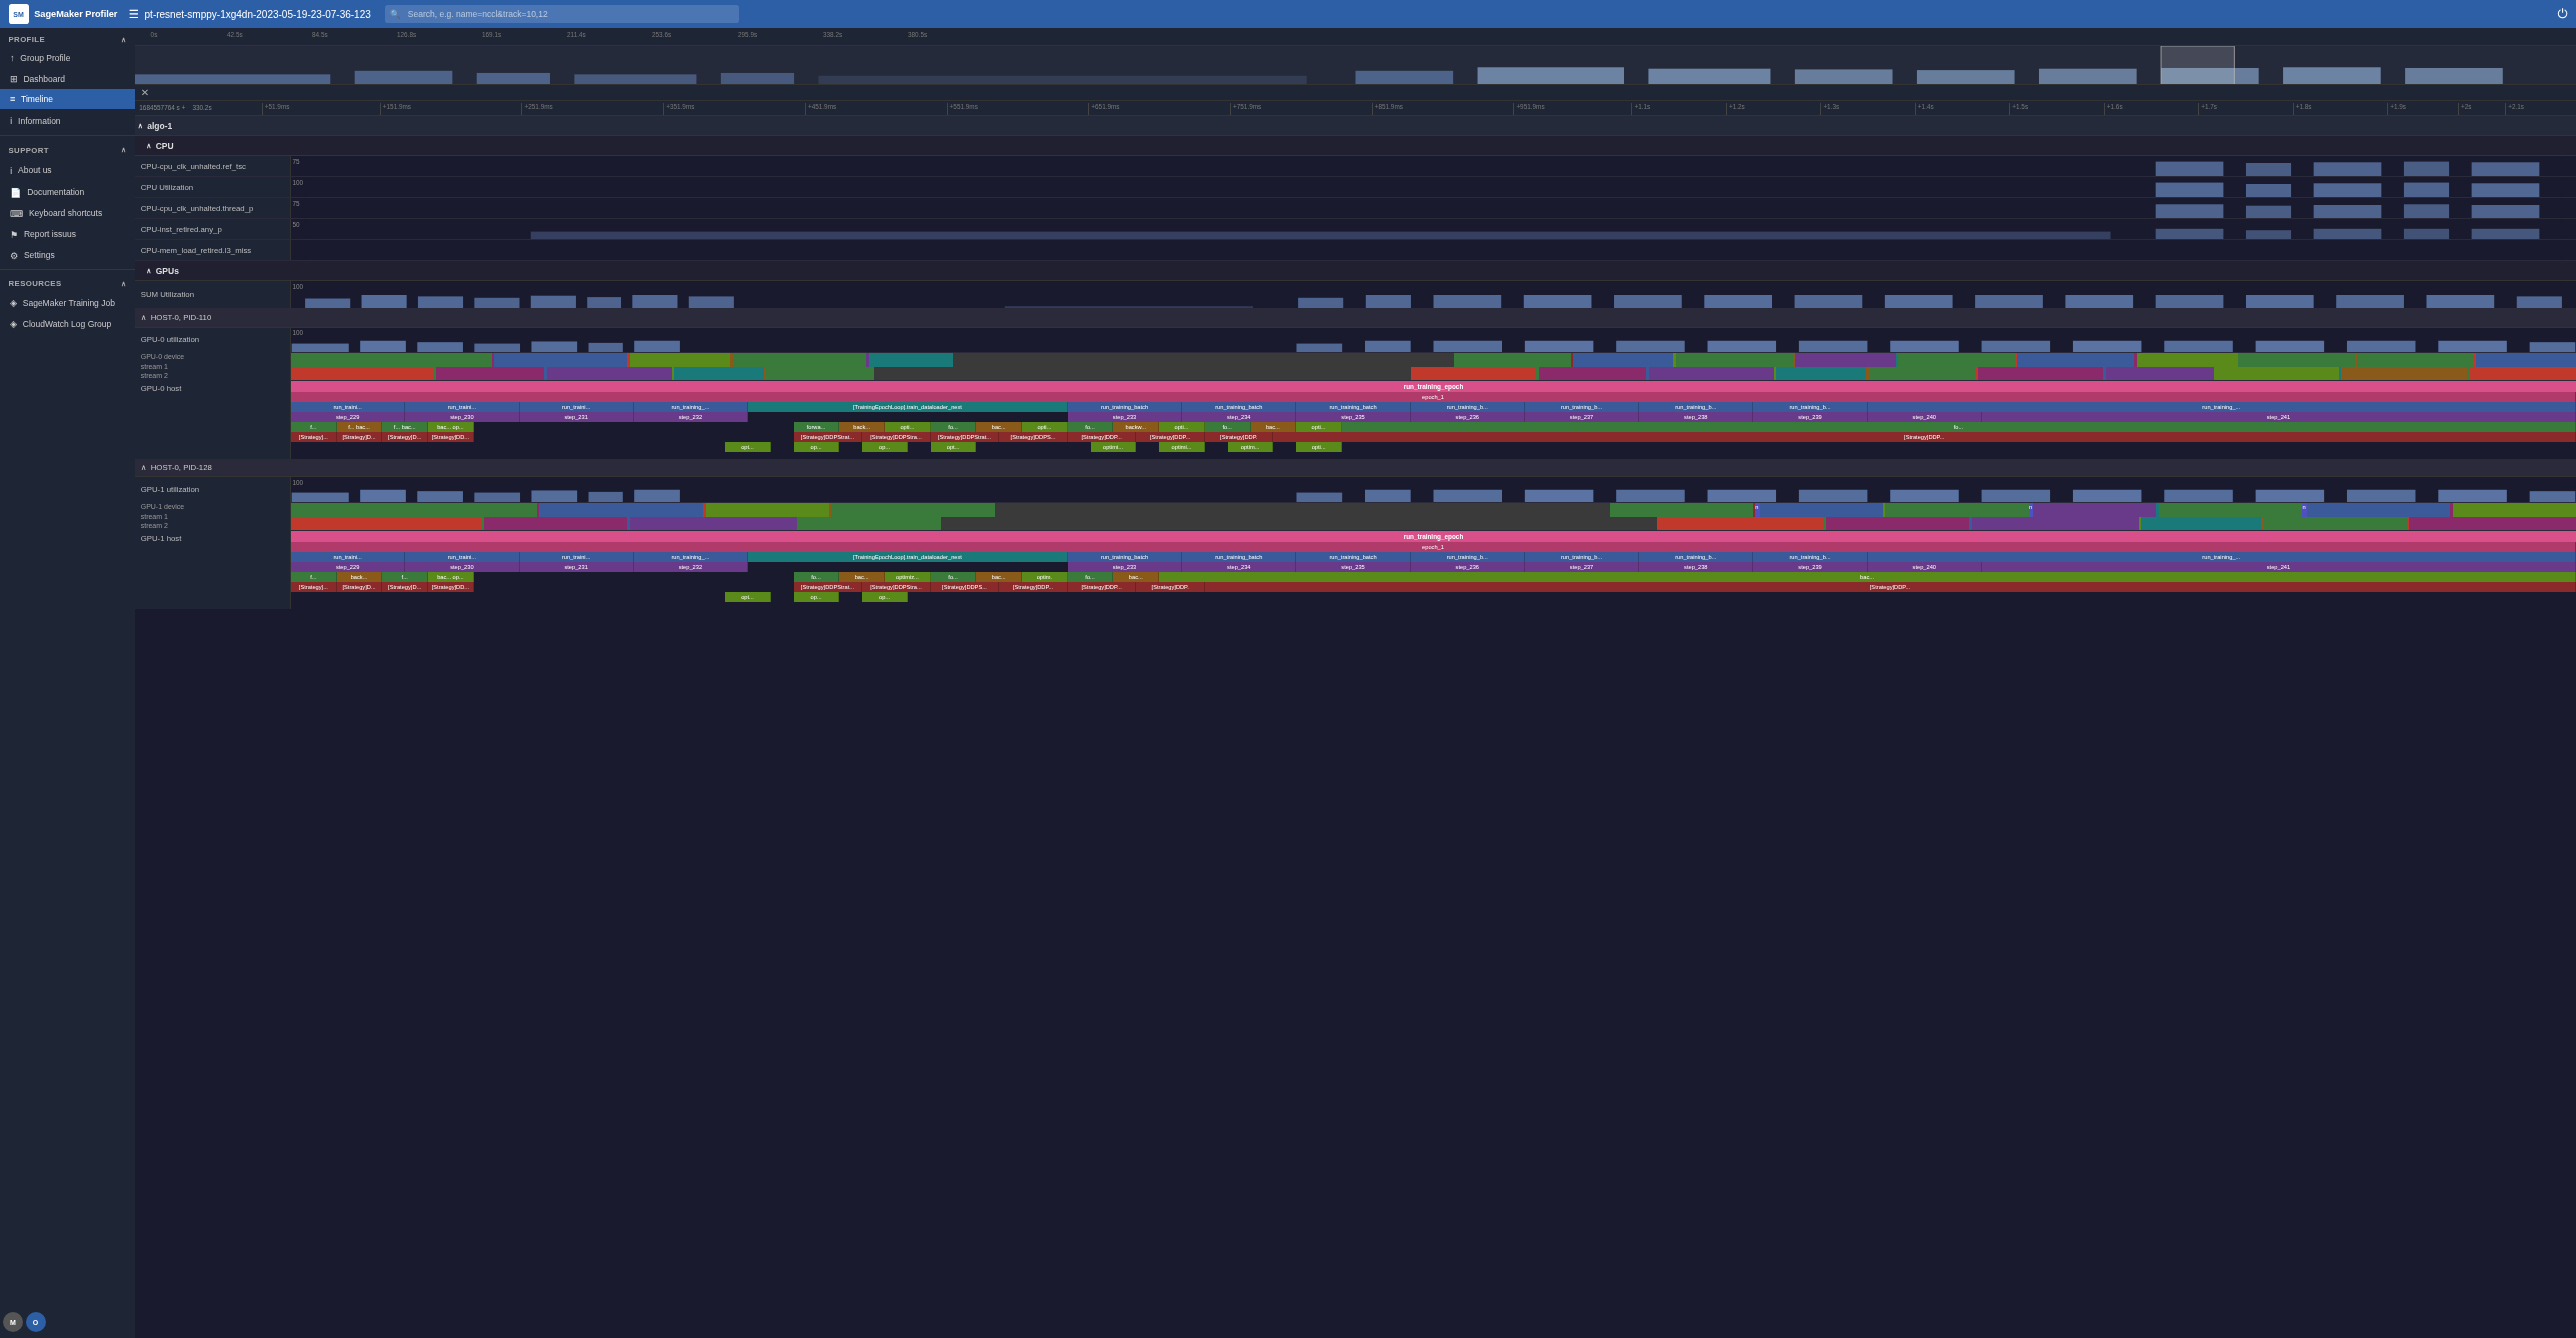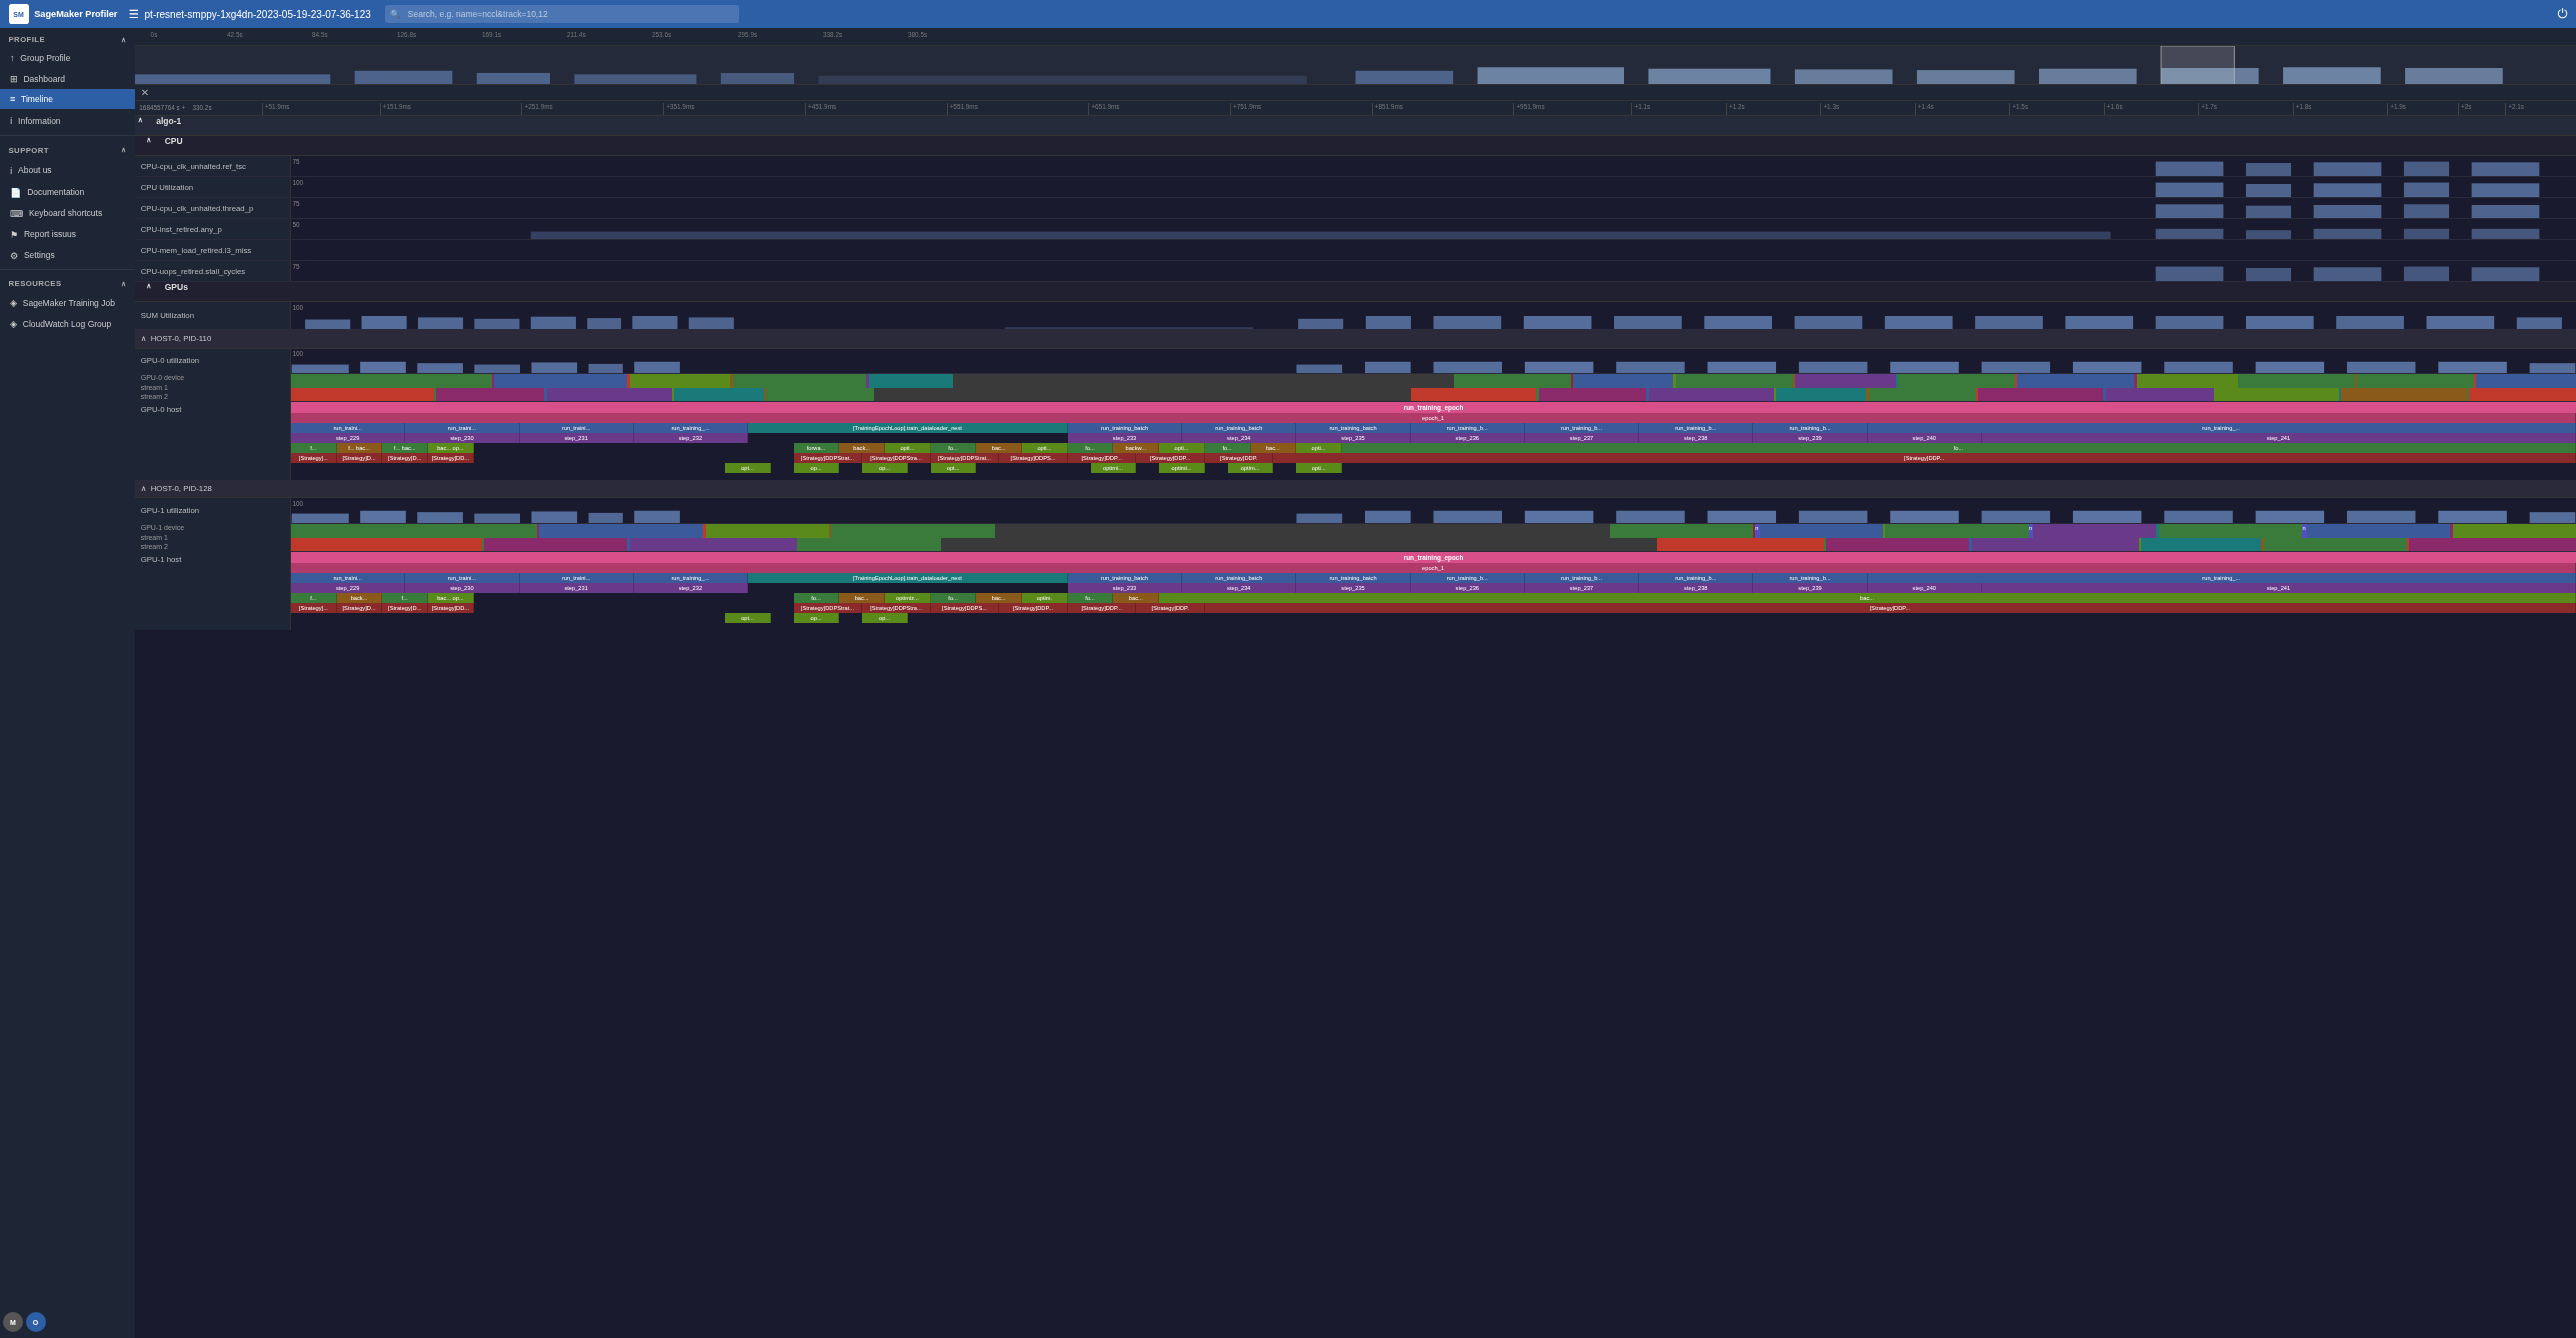--- a/index.html
+++ b/index.html
@@ -63,22 +63,22 @@
       height: 15.6px; background: #1e2535; display: flex; align-items: center; overflow: hidden; border-bottom: 0.7px solid #333; flex-shrink: 0; position: relative;
     }
 
     
     #timeline-content {
       flex: 1; overflow-y: auto; overflow-x: auto; background: #1a1a2e;
     }
 
     
     .track-group-header {
-      display: flex; background: #252a3a; height: 20px; cursor: pointer; border-bottom: 0.7px solid #333;
-      padding-left: 2.8px; color: #ddd; font-size: 8.5px; font-weight: 600; position: sticky; left: 0; gap: 9px;
+      display: flex; align-items: center; background: #252a3a; height: 20px; cursor: pointer; border-bottom: 0.7px solid #333;
+      padding-left: 2.8px; color: #ddd; font-size: 8.5px; font-weight: 600; position: sticky; left: 0;
     }
     .track-group-header .chevron { margin-right: 4.3px; font-size: 7px; }
     .track-group-header .group-label { }
 
     .track-row {
       display: flex; align-items: center; border-bottom: 0.7px solid #2a2a3a; height: 21px; position: relative;
     }
     .track-label {
       width: 156px; flex-shrink: 0; padding: 0 5.7px; color: #bbb; font-size: 7.8px; white-space: nowrap; overflow: hidden; text-overflow: ellipsis; background: #1e2535; height: 100%; display: flex; align-items: center; border-right: 0.7px solid #333;
     }
@@ -386,36 +386,20 @@
         <div class="track-label">
           <span>CPU-mem_load_retired.l3_miss</span>
         </div>
         <div class="track-data">
           <svg width="100%" height="21" viewBox="0 0 3224 30">
             <rect x="0" y="0" width="100%" height="30" fill="#1a1a2e"></rect>
           </svg>
         </div>
       </div>
 
-      <div class="track-row">
-        <div class="track-label">
-          <span>CPU-uops_retired.stall_cycles</span>
-        </div>
-        <div class="track-data">
-          <span class="scale-label">75</span>
-          <svg width="100%" height="21" viewBox="0 0 3224 30">
-            <rect x="0" y="0" width="100%" height="30" fill="#1a1a2e"></rect>
-            <rect x="82%" y="8" width="3%" height="22" fill="#6a8ac0" opacity="0.6"></rect>
-            <rect x="86%" y="10" width="2%" height="20" fill="#6a8ac0" opacity="0.55"></rect>
-            <rect x="89%" y="9" width="3%" height="21" fill="#6a8ac0" opacity="0.6"></rect>
-            <rect x="93%" y="8" width="2%" height="22" fill="#6a8ac0" opacity="0.55"></rect>
-            <rect x="96%" y="9" width="3%" height="21" fill="#6a8ac0" opacity="0.6"></rect>
-          </svg>
-        </div>
-      </div>
 
       <div class="track-group-header" style="background:#202030;padding-left:11.3px;">
         <span class="chevron">∧</span>
         <span class="group-label">GPUs</span>
       </div>
 
       <div class="track-row" style="height:28px;">
         <div class="track-label">
           <span>SUM Utilization</span>
         </div>

